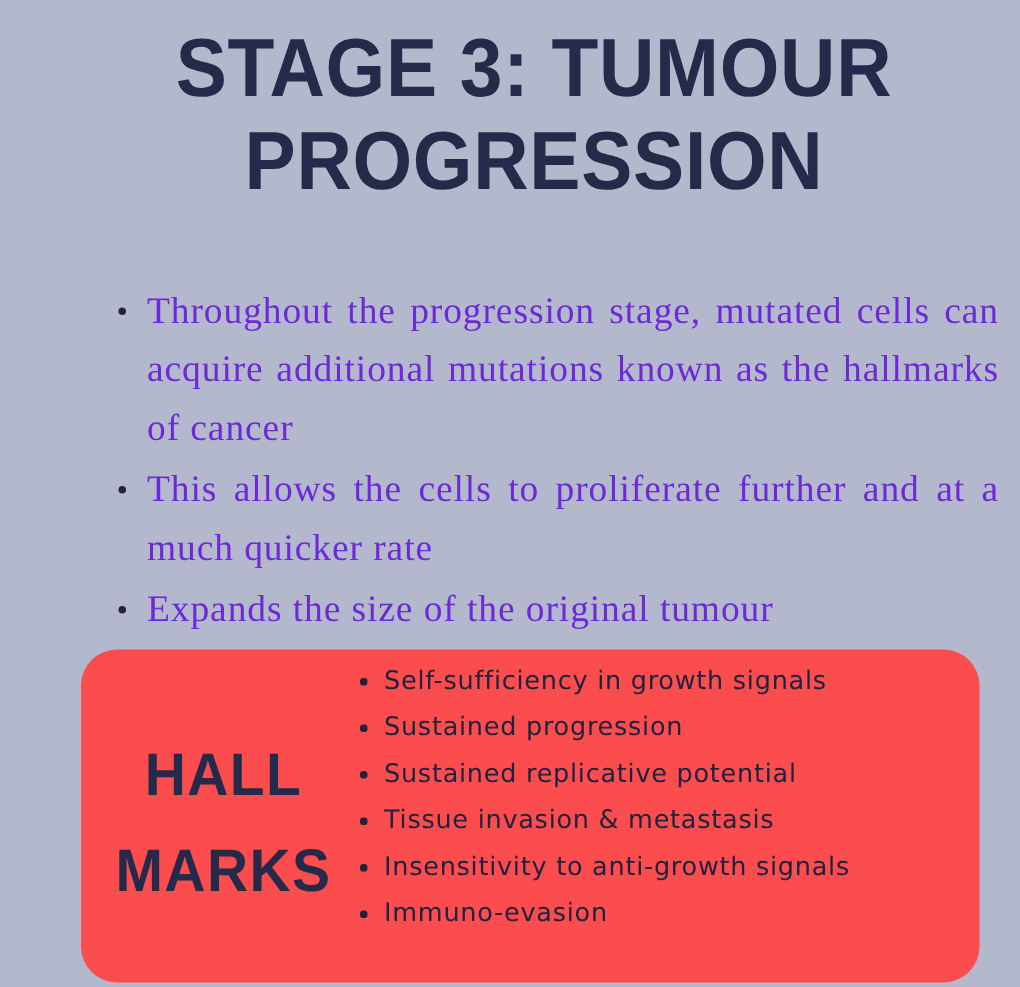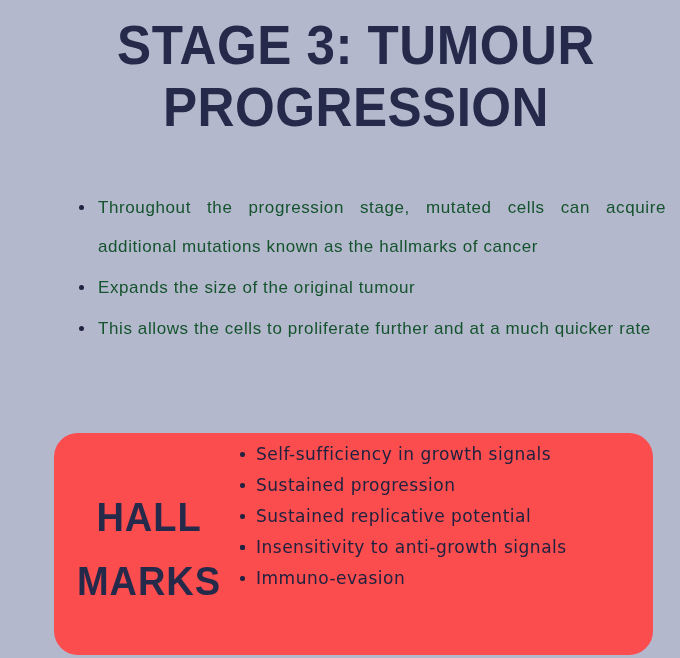--- a/index.html
+++ b/index.html
@@ -48,23 +48,23 @@
   .main-list {
     position: absolute;
     top: 188px;
     left: 60px;
     width: 590px;
   }
   .main-item {
     position: relative;
     padding-left: 22px;
     margin-bottom: 2px;
-    color: #14532d;
-    font-family: Liberation Sans, sans-serif;
-    font-size: 17px;
+    color: #6d28d9;
+    font-family: Liberation Serif, serif;
+    font-size: 25px;
     line-height: 39px;
     text-align: justify;
     letter-spacing: 0.6px;
   }
   .main-item .btext {
     display: block;
   }
   .main-item.justified .btext {
     text-align: justify;
     text-align-last: left;
@@ -143,26 +143,26 @@
 
   <div class="main-list">
 
     <div class="main-item justified">
       <span class="bullet-dot"></span>
       <span class="btext">Throughout the progression stage, mutated cells can acquire additional mutations known as the hallmarks of cancer</span>
     </div>
 
     <div class="main-item">
       <span class="bullet-dot"></span>
-      <span class="btext">Expands the size of the original tumour</span>
+      <span class="btext">This allows the cells to proliferate further and at a much quicker rate</span>
     </div>
 
     <div class="main-item">
       <span class="bullet-dot"></span>
-      <span class="btext">This allows the cells to proliferate further and at a much quicker rate</span>
+      <span class="btext">Expands the size of the original tumour</span>
     </div>
 
   </div>
 
   <div class="hallmarks-box">
 
     <div class="hallmarks-label">
       <div>HALL</div>
       <div>MARKS</div>
     </div>
@@ -180,20 +180,21 @@
         <span>Sustained progression</span>
       </div>
 
       <div class="hm-item">
         <span class="hm-bullet"></span>
         <span>Sustained replicative potential</span>
       </div>
 
       <div class="hm-item">
         <span class="hm-bullet"></span>
+        <span>Tissue invasion &amp; metastasis</span>
       </div>
 
       <div class="hm-item">
         <span class="hm-bullet"></span>
         <span>Insensitivity to anti-growth signals</span>
       </div>
 
       <div class="hm-item">
         <span class="hm-bullet"></span>
         <span>Immuno-evasion</span>

